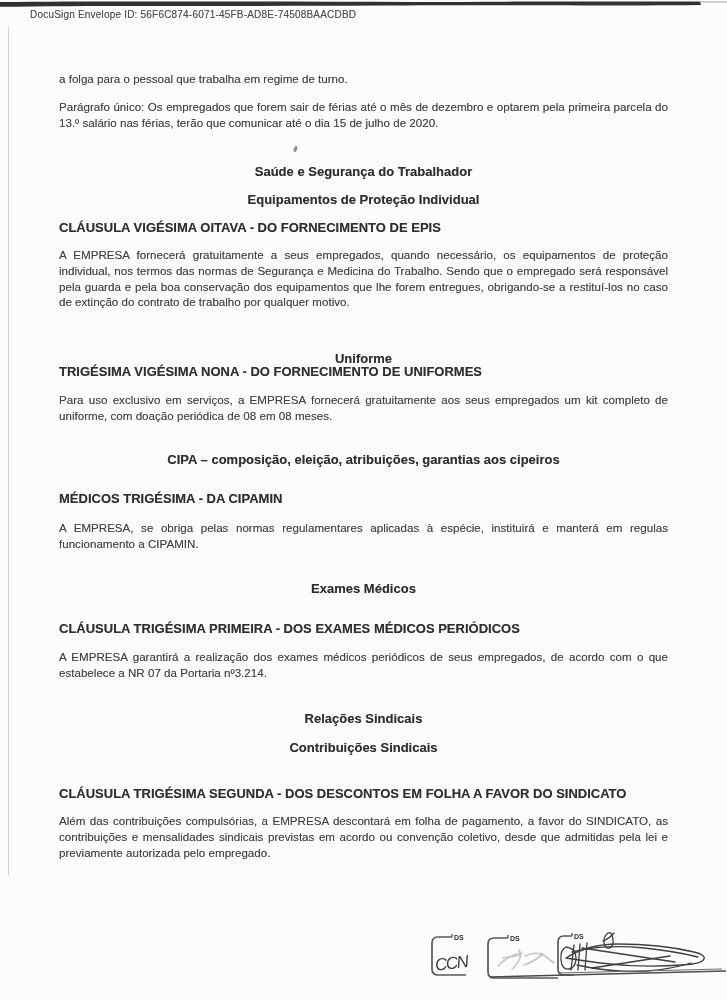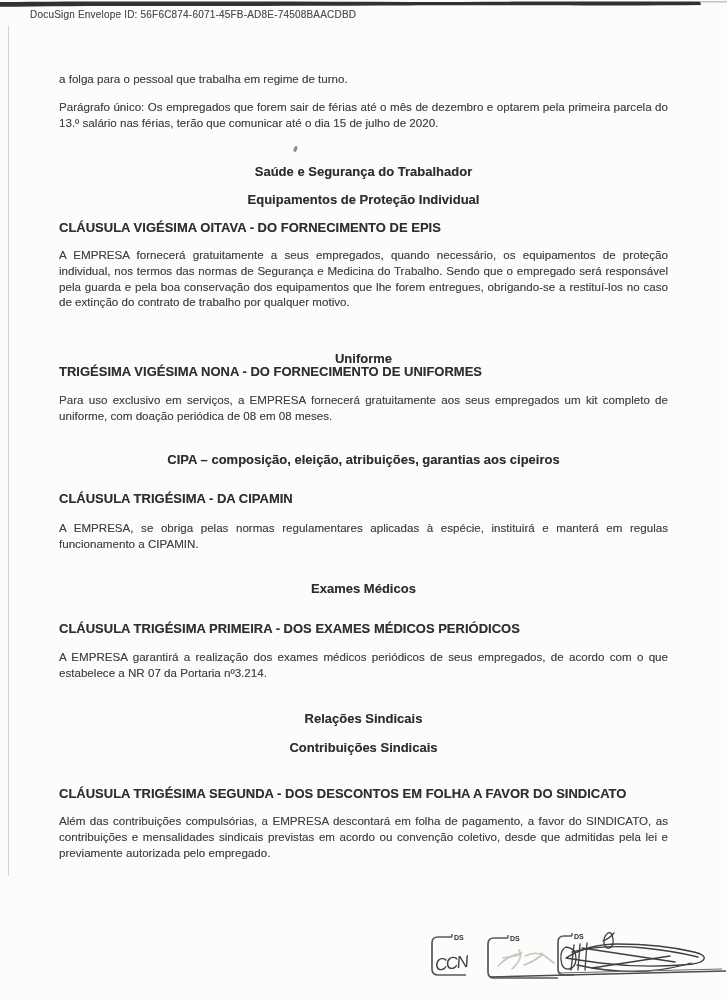--- a/index.html
+++ b/index.html
@@ -73,21 +73,21 @@
   <div class="abs heading-center" style="top:192px;">Equipamentos de Proteção Individual</div>
 
   <div class="abs heading-left" style="top:220px;">CLÁUSULA VIGÉSIMA OITAVA - DO FORNECIMENTO DE EPIS</div>
   <div class="abs body-text" style="top:247px;">A EMPRESA fornecerá gratuitamente a seus empregados, quando necessário, os equipamentos de proteção individual, nos termos das normas de Segurança e Medicina do Trabalho. Sendo que o empregado será responsável pela guarda e pela boa conservação dos equipamentos que lhe forem entregues, obrigando-se a restituí-los no caso de extinção do contrato de trabalho por qualquer motivo.</div>
 
   <div class="abs heading-center" style="top:323px;margin-top:28px;">Uniforme</div>
   <div class="abs heading-left" style="top:364px;">TRIGÉSIMA VIGÉSIMA NONA - DO FORNECIMENTO DE UNIFORMES</div>
   <div class="abs body-text" style="top:392px;">Para uso exclusivo em serviços, a EMPRESA fornecerá gratuitamente aos seus empregados um kit completo de uniforme, com doação periódica de 08 em 08 meses.</div>
 
   <div class="abs heading-center" style="top:452px;">CIPA – composição, eleição, atribuições, garantias aos cipeiros</div>
-  <div class="abs heading-left" style="top:491px;">CLÁUSULA TRIGÉSIMA - DA CIPAMIN</div>
+  <div class="abs heading-left" style="top:491px;">MÉDICOS TRIGÉSIMA - DA CIPAMIN</div>
   <div class="abs body-text" style="top:520px;">A EMPRESA, se obriga pelas normas regulamentares aplicadas à espécie, instituirá e manterá em regulas funcionamento a CIPAMIN.</div>
 
   <div class="abs heading-center" style="top:581px;">Exames Médicos</div>
   <div class="abs heading-left" style="top:621px;">CLÁUSULA TRIGÉSIMA PRIMEIRA - DOS EXAMES MÉDICOS PERIÓDICOS</div>
   <div class="abs body-text" style="top:649px;">A EMPRESA garantirá a realização dos exames médicos periódicos de seus empregados, de acordo com o que estabelece a NR 07 da Portaria nº3.214.</div>
 
   <div class="abs heading-center" style="top:740px;">Contribuições Sindicais</div>
   <div class="abs heading-center" style="top:711px;">Relações Sindicais</div>
   <div class="abs heading-left" style="top:786px;">CLÁUSULA TRIGÉSIMA SEGUNDA - DOS DESCONTOS EM FOLHA A FAVOR DO SINDICATO</div>
   <div class="abs body-text" style="top:813px;">Além das contribuições compulsórias, a EMPRESA descontará em folha de pagamento, a favor do SINDICATO, as contribuições e mensalidades sindicais previstas em acordo ou convenção coletivo, desde que admitidas pela lei e previamente autorizada pelo empregado.</div>

